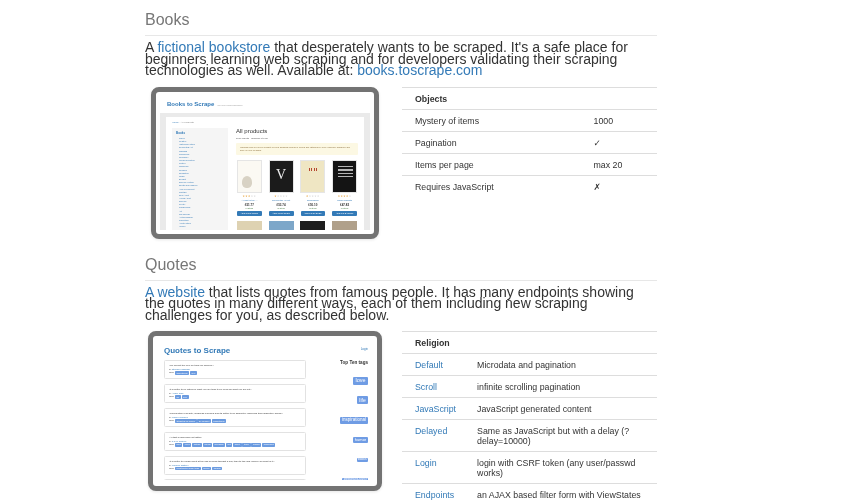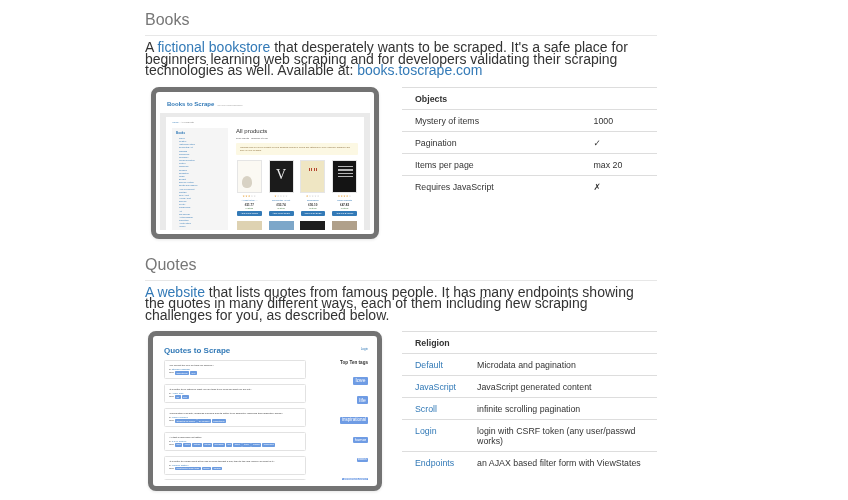--- a/index.html
+++ b/index.html
@@ -315,26 +315,30 @@
             <tr>
               <th colspan="2">Religion</th>
             </tr>
           </thead>
           <tbody id="endpoints-body">
               <tr>
                 <td class="cell-label"><a class="link" href="#">Default</a></td>
                 <td class="cell-value">Microdata and pagination</td>
               </tr>
               <tr>
+                <td class="cell-label"><a class="link" href="#">Scroll</a></td>
+                <td class="cell-value">infinite scrolling pagination</td>
+              </tr>
+              <tr>
                 <td class="cell-label"><a class="link" href="#">JavaScript</a></td>
                 <td class="cell-value">JavaScript generated content</td>
               </tr>
               <tr>
-                <td class="cell-label"><a class="link" href="#">Scroll</a></td>
-                <td class="cell-value">infinite scrolling pagination</td>
+                <td class="cell-label"><a class="link" href="#">Delayed</a></td>
+                <td class="cell-value">Same as JavaScript but with a delay (?delay=10000)</td>
               </tr>
               <tr>
                 <td class="cell-label"><a class="link" href="#">Login</a></td>
                 <td class="cell-value">login with CSRF token (any user/passwd works)</td>
               </tr>
               <tr>
                 <td class="cell-label"><a class="link" href="#">Endpoints</a></td>
                 <td class="cell-value">an AJAX based filter form with ViewStates</td>
               </tr>
             </tbody>

